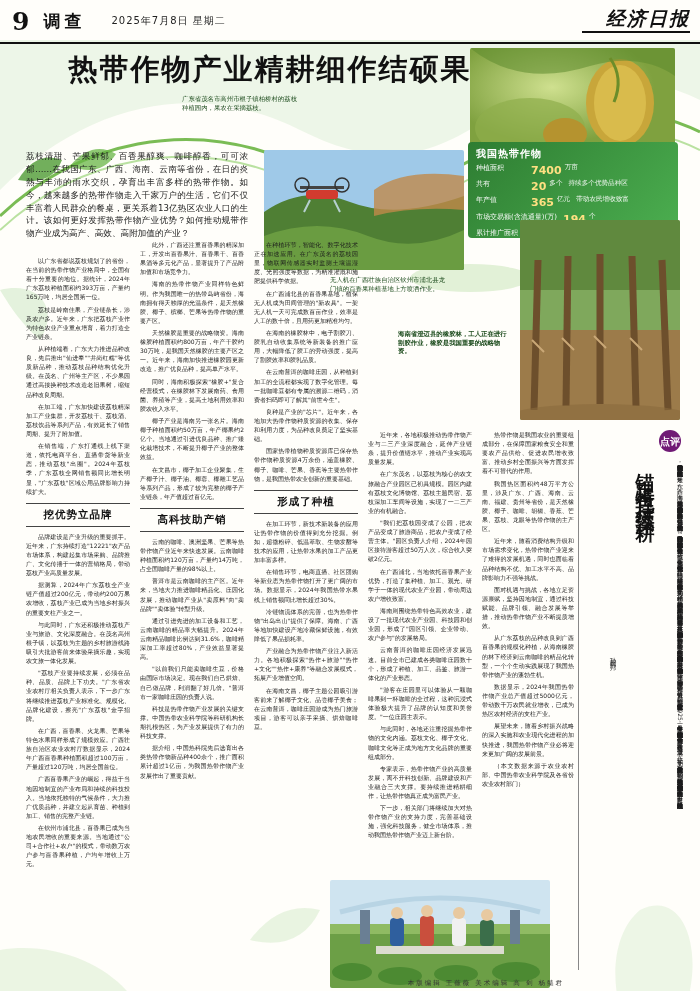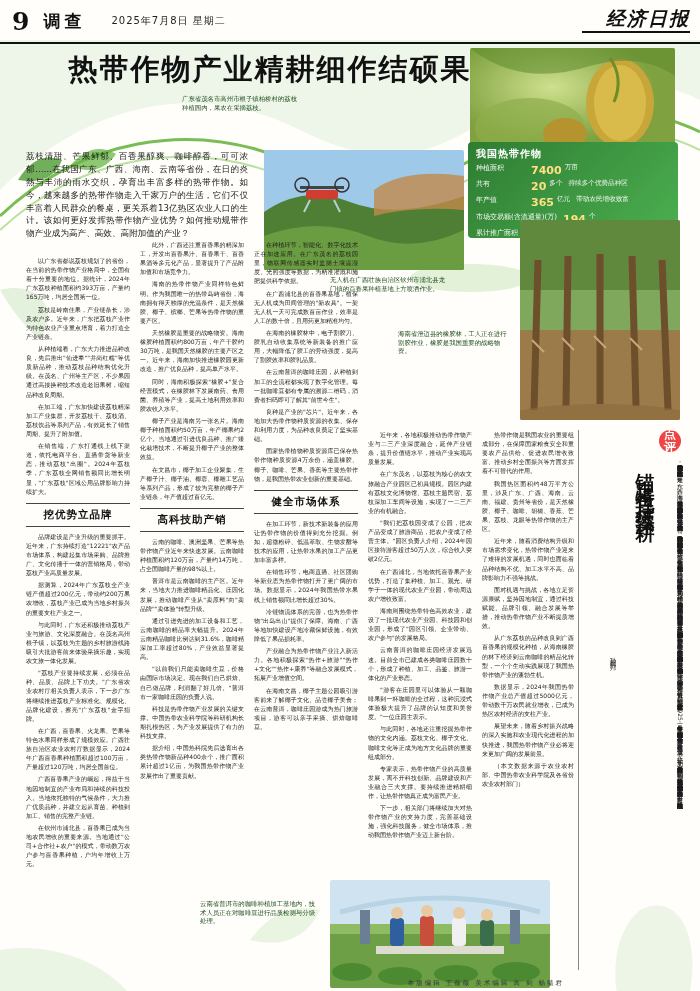--- a/index.html
+++ b/index.html
@@ -105,21 +105,21 @@
   .c4{left:368px;top:430px;width:104px;height:440px;}
   .c5{left:482px;top:430px;width:92px;height:540px;}
 
   
   .comment{
     position:absolute;left:578px;top:430px;width:106px;height:540px;
     border-left:1px solid #888;
   }
   .comment-badge{
     position:absolute;right:4px;top:0px;width:22px;height:22px;border-radius:50%;
-    background:#ef4444;color:#fff;font-size:12px;font-weight:bold;
+    background:#701a75;color:#fff;font-size:10px;font-weight:bold;
     display:flex;align-items:center;justify-content:center;line-height:1.1;
     text-align:center;
   }
   .vtitle{
     position:absolute;right:26px;top:28px;
     writing-mode:vertical-rl;
     font-family:"DejaVu Serif","Liberation Serif",serif;
     font-size:19px;font-weight:bold;letter-spacing:7px;color:#111;
   }
   .vbody{
@@ -258,21 +258,21 @@
       <g stroke="#caa877" stroke-width="2">
         <line x1="12" y1="120" x2="24" y2="132"></line>
         <line x1="42" y1="118" x2="54" y2="130"></line>
         <line x1="74" y1="116" x2="86" y2="128"></line>
         <line x1="110" y1="118" x2="122" y2="130"></line>
       </g>
       <ellipse cx="80" cy="196" rx="90" ry="12" fill="#8a6a3e" opacity=".6"></ellipse>
     </svg>
   </div>
   <div class="photo-cap" style="left:330px;top:276px;width:120px;">无人机在广西壮族自治区钦州市浦北县龙门镇的百香果种植基地上方喷洒作业。</div>
-  <div class="photo-cap" style="left:398px;top:330px;width:110px;">海南省澄迈县的橡胶林，工人正在进行割胶作业，橡胶是我国重要的战略物资。</div>
+  <div class="photo-cap" style="left:398px;top:330px;width:110px;font-weight:bold;">海南省澄迈县的橡胶林，工人正在进行割胶作业，橡胶是我国重要的战略物资。</div>
 
   <div class="col c1">
     <p>以广东省都说荔枝规划了的省份，在当前的热带作物产业格局中，全国有着十分重要的地位。据统计，2024年广东荔枝种植面积约393万亩，产量约165万吨，均居全国第一位。</p>
     <p>荔枝是岭南佳果，产业链条长，涉及农户多。近年来，广东把荔枝产业作为特色农业产业重点培育，着力打造全产业链条。</p>
     <p>从种植端看，广东大力推进品种改良，先后推出"仙进奉""井岗红糯"等优质新品种，推动荔枝品种结构优化升级。在茂名、广州等主产区，不少果园通过高接换种技术改造老旧果树，缩短品种改良周期。</p>
     <p>在加工端，广东加快建设荔枝精深加工产业集群，开发荔枝干、荔枝酒、荔枝饮品等系列产品，有效延长了销售周期、提升了附加值。</p>
     <p>在销售端，广东打通线上线下渠道，依托电商平台、直播带货等新业态，推动荔枝"出圈"。2024年荔枝季，广东荔枝全网销售额同比增长明显，"广东荔枝"区域公用品牌影响力持续扩大。</p>
     <div class="sub-title">挖优势立品牌</div>
     <p>品牌建设是产业升级的重要抓手。近年来，广东持续打造"12221"农产品市场体系，构建起集市场采购、品牌推广、文化传播于一体的营销格局，带动荔枝产业高质量发展。</p>
     <p>据测算，2024年广东荔枝全产业链产值超过200亿元，带动约200万果农增收，荔枝产业已成为当地乡村振兴的重要支柱产业之一。</p>
@@ -300,21 +300,21 @@
     <p>据介绍，中国热科院先后选育出各类热带作物新品种400余个，推广面积累计超过1亿亩，为我国热带作物产业发展作出了重要贡献。</p>
   </div>
 
   <div class="col c3">
     <p>在种植环节，智能化、数字化技术正在加速应用。在广东茂名的荔枝园里，物联网传感器实时监测土壤温湿度、光照强度等数据，为精准灌溉和施肥提供科学依据。</p>
     <p>在广西浦北县的百香果基地，植保无人机成为田间管理的"新农具"。一架无人机一天可完成数百亩作业，效率是人工的数十倍，且用药更加精准均匀。</p>
     <p>在海南的橡胶林中，电子割胶刀、胶乳自动收集系统等新装备的推广应用，大幅降低了胶工的劳动强度，提高了割胶效率和胶乳品质。</p>
     <p>在云南普洱的咖啡庄园，从种植到加工的全流程都实现了数字化管理。每一批咖啡豆都有专属的溯源二维码，消费者扫码即可了解其"前世今生"。</p>
     <p>良种是产业的"芯片"。近年来，各地加大热带作物种质资源的收集、保存和利用力度，为品种改良奠定了坚实基础。</p>
     <p>国家热带植物种质资源库已保存热带作物种质资源4万余份，涵盖橡胶、椰子、咖啡、芒果、香蕉等主要热带作物，是我国热带农业创新的重要基础。</p>
-    <div class="sub-title">健全市场体系</div>
+    <div class="sub-title">形成了种植</div>
     <p>在加工环节，新技术新装备的应用让热带作物的价值得到充分挖掘。例如，超微粉碎、低温萃取、生物发酵等技术的应用，让热带水果的加工产品更加丰富多样。</p>
     <p>在销售环节，电商直播、社区团购等新业态为热带作物打开了更广阔的市场。数据显示，2024年我国热带水果线上销售额同比增长超过30%。</p>
     <p>冷链物流体系的完善，也为热带作物"出岛出山"提供了保障。海南、广西等地加快建设产地冷藏保鲜设施，有效降低了果品损耗率。</p>
     <p>产业融合为热带作物产业注入新活力。各地积极探索"热作+旅游""热作+文化""热作+康养"等融合发展模式，拓展产业增值空间。</p>
     <p>在海南文昌，椰子主题公园吸引游客前来了解椰子文化、品尝椰子美食；在云南普洱，咖啡庄园游成为热门旅游项目，游客可以亲手采摘、烘焙咖啡豆。</p>
   </div>
 
   <div class="col c4">
     <p>近年来，各地积极推动热带作物产业与二三产业深度融合，延伸产业链条，提升价值链水平，推动产业实现高质量发展。</p>
     <p>在广东茂名，以荔枝为核心的农文旅融合产业园区已初具规模。园区内建有荔枝文化博物馆、荔枝主题民宿、荔枝深加工车间等设施，实现了一二三产业的有机融合。</p>
@@ -368,18 +368,17 @@
       </g>
       <rect x="46" y="66" width="128" height="8" fill="#dcdcd0"></rect>
       <g fill="#4c8a32">
         <ellipse cx="22" cy="92" rx="20" ry="9"></ellipse>
         <ellipse cx="70" cy="96" rx="22" ry="9"></ellipse>
         <ellipse cx="126" cy="94" rx="22" ry="9"></ellipse>
         <ellipse cx="186" cy="92" rx="24" ry="10"></ellipse>
       </g>
     </svg>
   </div>
-  <div class="photo-cap" style="left:200px;top:900px;width:120px;">云南省普洱市的咖啡种植加工基地内，技术人员正在对咖啡豆进行品质检测与分级处理。</div>
   <div class="photo-cap" style="left:182px;top:95px;width:120px;">广东省茂名市高州市根子镇柏桥村的荔枝种植园内，果农在采摘荔枝。</div>
 
   <div class="footer">本版编辑  王薇薇  美术编辑  高  剑  杨懿君</div>
 
 </div>
 
 </body></html>

